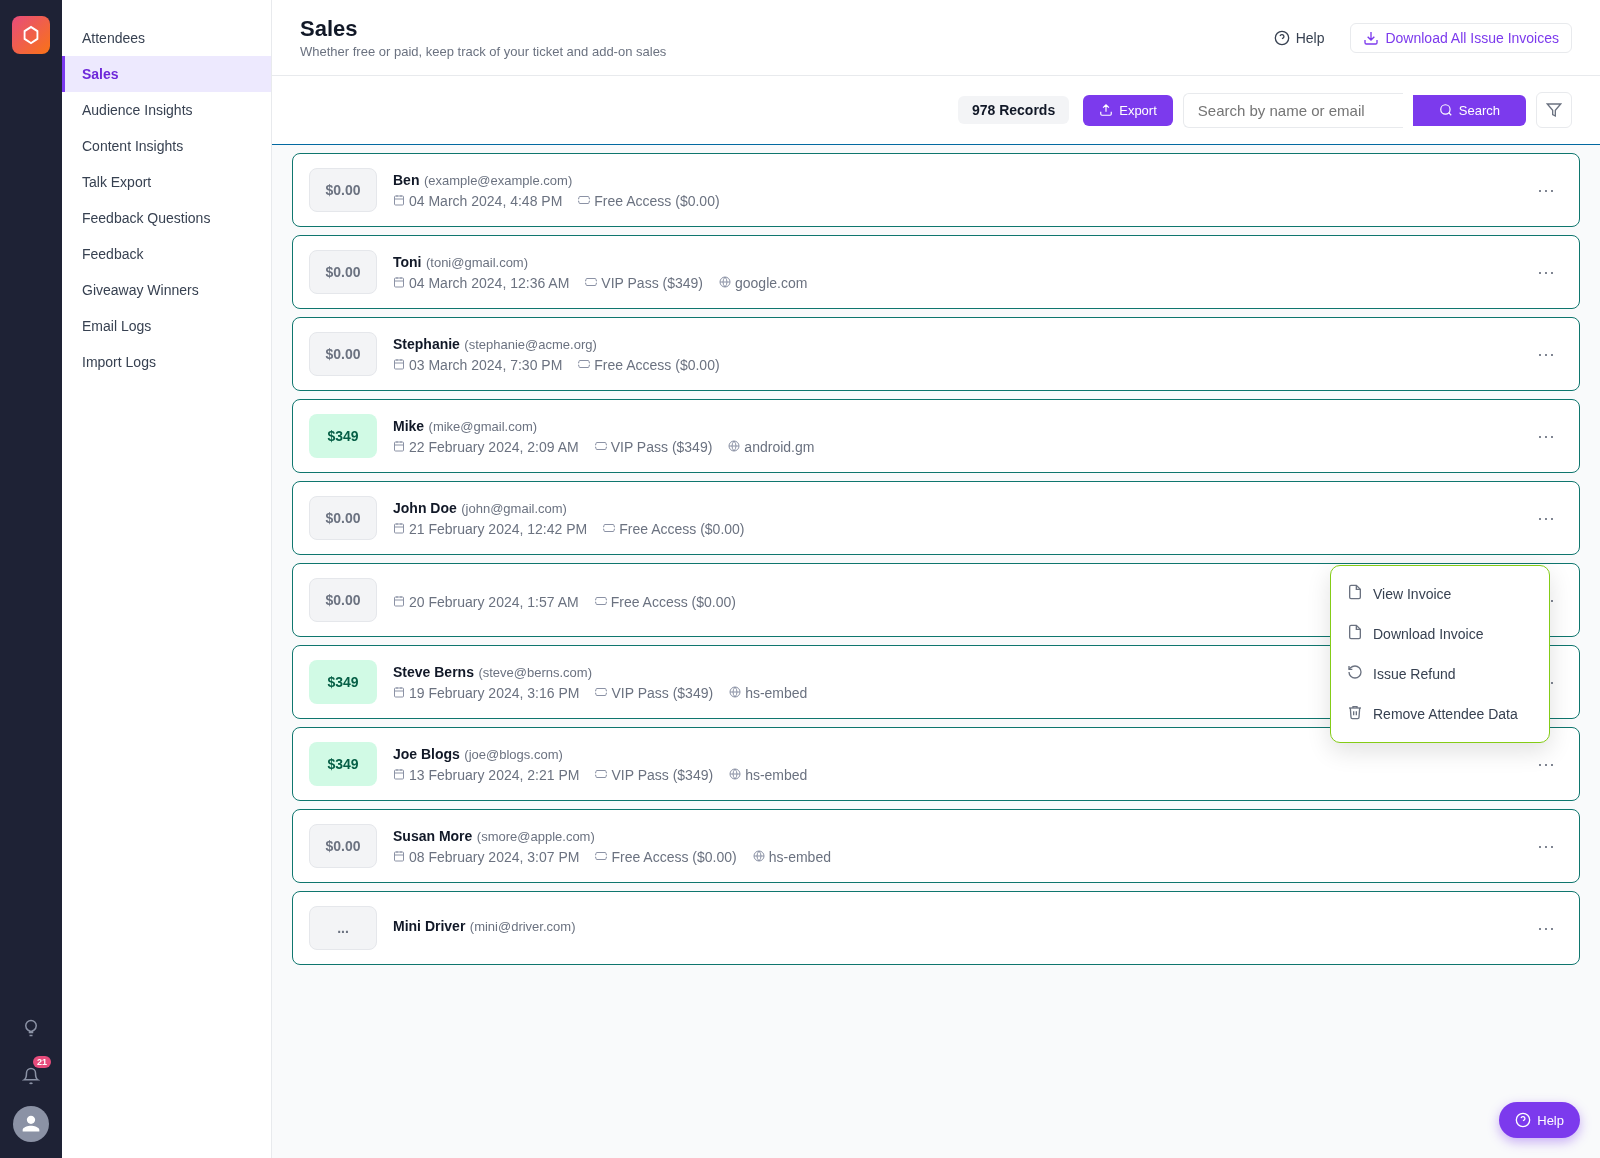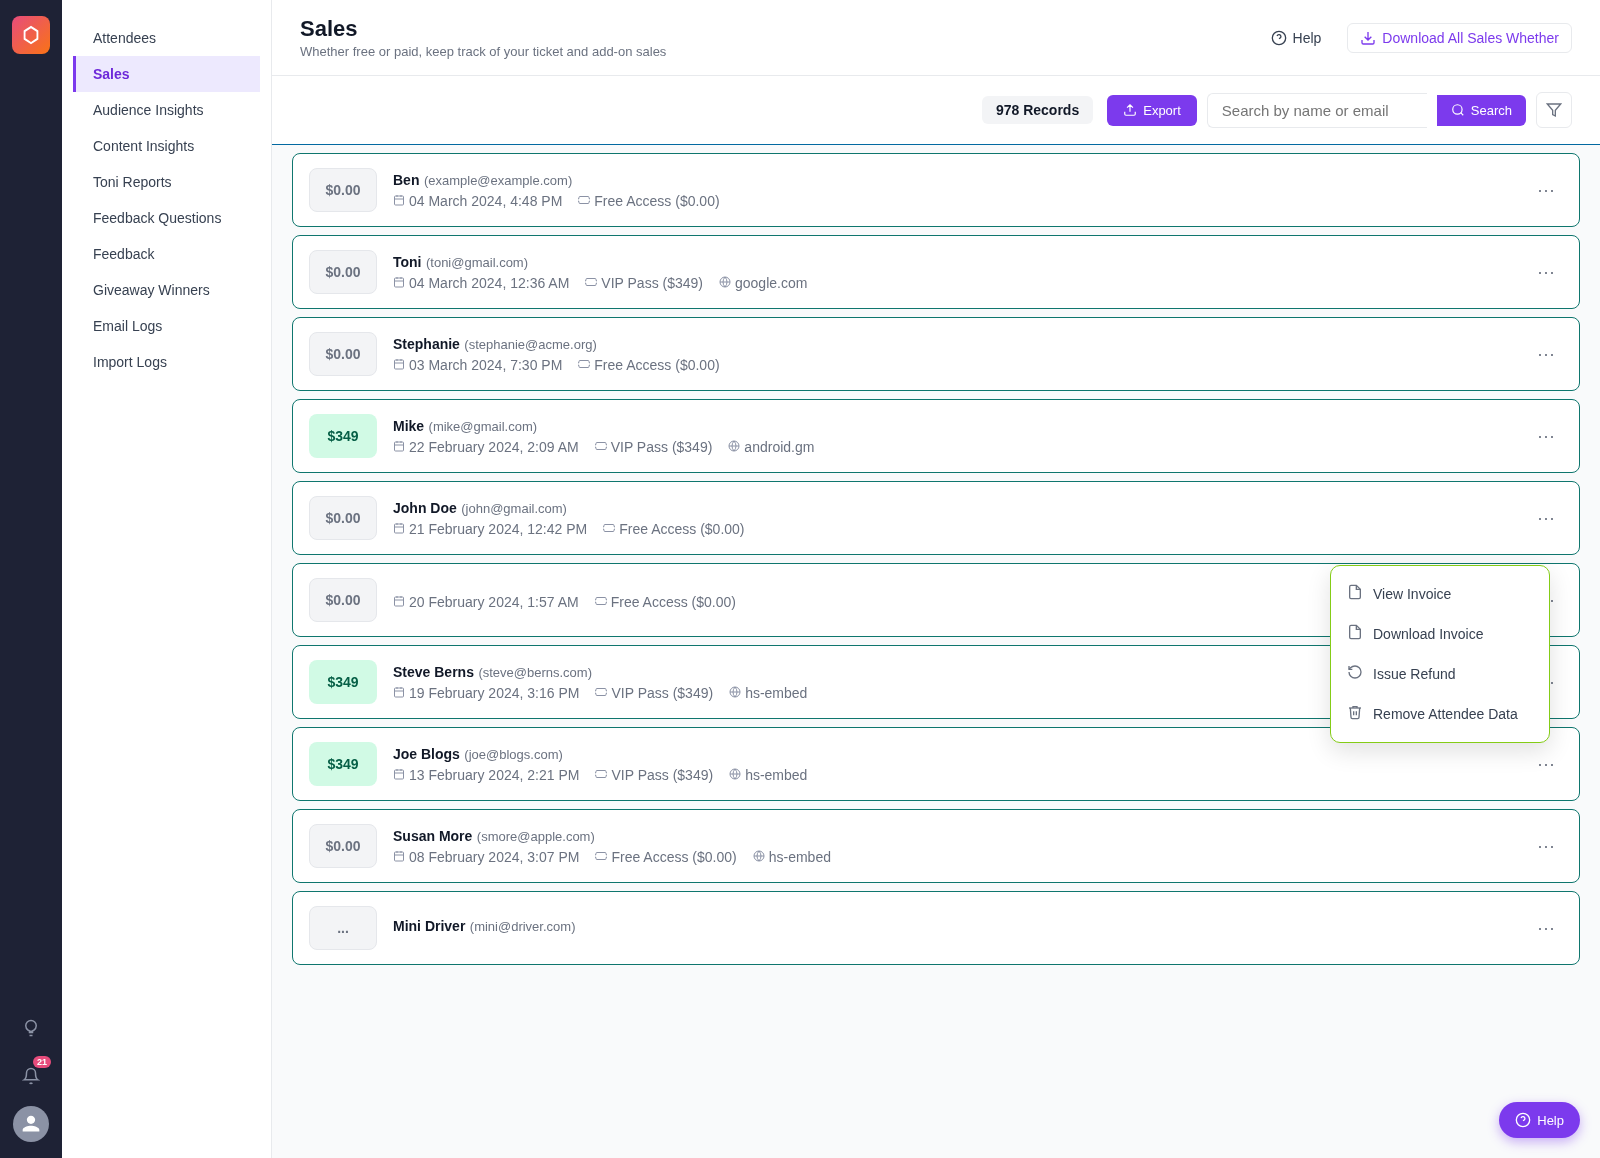--- a/index.html
+++ b/index.html
@@ -61,21 +61,21 @@
       cursor: pointer;
       display: flex; align-items: center; justify-content: center;
       color: white; font-size: 14px;
     }
 
     
     .nav-sidebar {
       width: 210px;
       background: white;
       border-right: 1px solid #e8eaed;
-      padding: 20px 11px;
+      padding: 20px 0;
       flex-shrink: 0;
       overflow-y: auto;
     }
     .nav-item {
       padding: 10px 20px;
       font-size: 14px;
       color: #374151;
       cursor: pointer;
       border-radius: 0;
       transition: background 0.15s;
@@ -180,21 +180,21 @@
       outline: none;
       width: 220px;
       border-right: none;
     }
     .search-btn {
       display: flex; align-items: center; gap: 6px;
       background: #7c3aed;
       color: white;
       font-size: 13px;
       font-weight: 500;
-      padding: 8px 14px;
+      padding: 8px 26px;
       border-radius: 0 6px 6px 0;
       cursor: pointer;
       border: none;
     }
     .filter-btn {
       width: 36px; height: 36px;
       display: flex; align-items: center; justify-content: center;
       border: 1px solid #e8eaed;
       border-radius: 6px;
       cursor: pointer;
@@ -350,21 +350,21 @@
       </svg>
     </div>
   </div>
 </div>
 
 <div class="nav-sidebar">
   <div class="nav-item">Attendees</div>
   <div class="nav-item active">Sales</div>
   <div class="nav-item">Audience Insights</div>
   <div class="nav-item">Content Insights</div>
-  <div class="nav-item">Toni Reports</div>
+  <div class="nav-item">Talk Export</div>
   <div class="nav-item">Feedback Questions</div>
   <div class="nav-item">Feedback</div>
   <div class="nav-item">Giveaway Winners</div>
   <div class="nav-item">Email Logs</div>
   <div class="nav-item">Import Logs</div>
 </div>
 
 <div class="main-content">
 
   <div class="top-header">
@@ -377,21 +377,21 @@
         <svg width="16" height="16" viewBox="0 0 24 24" fill="none" stroke="currentColor" stroke-width="2">
           <circle cx="12" cy="12" r="10"></circle>
           <path d="M9.09 9a3 3 0 0 1 5.83 1c0 2-3 3-3 3M12 17h.01"></path>
         </svg>
         <span>Help</span>
       </div>
       <div class="download-all-btn">
         <svg width="16" height="16" viewBox="0 0 24 24" fill="none" stroke="currentColor" stroke-width="2">
           <path d="M21 15v4a2 2 0 0 1-2 2H5a2 2 0 0 1-2-2v-4M7 10l5 5 5-5M12 15V3"></path>
         </svg>
-        <span>Download All Sales Whether</span>
+        <span>Download All Issue Invoices</span>
       </div>
     </div>
   </div>
 
   <div class="toolbar">
     <div class="records-count">978 Records</div>
     <button class="export-btn">
       <svg width="14" height="14" viewBox="0 0 24 24" fill="none" stroke="currentColor" stroke-width="2">
         <path d="M21 15v4a2 2 0 0 1-2 2H5a2 2 0 0 1-2-2v-4M17 8l-5-5-5 5M12 3v12"></path>
       </svg>

